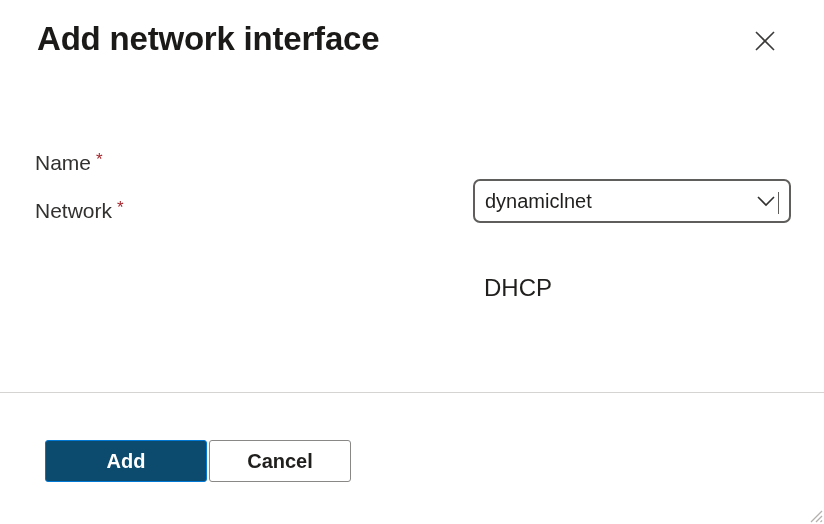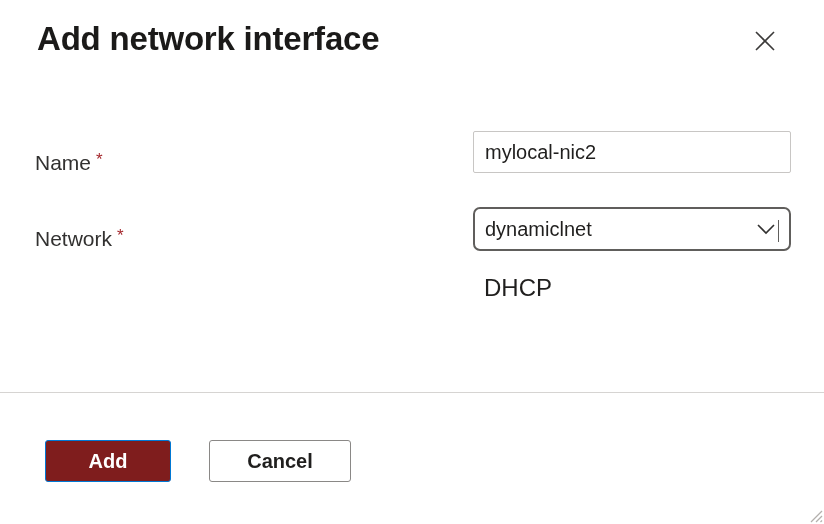--- a/index.html
+++ b/index.html
@@ -66,21 +66,21 @@
     width: 824px;
     height: 296px;
   }
   .form-row {
     position: absolute;
     left: 0;
     width: 824px;
     height: 42px;
   }
   .row-name    { top: 35px; }
-  .row-network { top: 111px; }
+  .row-network { top: 83px; }
   .row-ipv4    { top: 171px; }
 
   .field-label {
     position: absolute;
     left: 35px;
     top: 0;
     height: 42px;
     display: flex;
     align-items: flex-end;
     font-size: 21px;
@@ -197,22 +197,22 @@
     cursor: pointer;
     padding: 0;
     display: flex;
     align-items: center;
     justify-content: center;
     line-height: 1;
   }
   .btn-primary {
     left: 45px;
     top: 47px;
-    width: 126px;
-    background: #7f1d1d;
+    width: 162px;
+    background: #0c4a6e;
     border: 1px solid #0078d4;
     color: #ffffff;
   }
   .btn-secondary {
     left: 209px;
     top: 47px;
     width: 142px;
     background: #ffffff;
     border: 1px solid #8a8886;
     color: #201f1e;
@@ -245,23 +245,20 @@
       </span>
     </button>
   </div>
 
   <div class="form-area">
 
     <div class="form-row row-name">
       <div class="field-label">
         <span>Name</span>
         <span class="required-star">*</span>
-      </div>
-      <div class="field-control">
-        <input class="text-input" type="text" value="mylocal-nic2" style="">
       </div>
     </div>
 
     <div class="form-row row-network">
       <div class="field-label">
         <span>Network</span>
         <span class="required-star">*</span>
       </div>
       <div class="field-control">
         <div class="dropdown">

